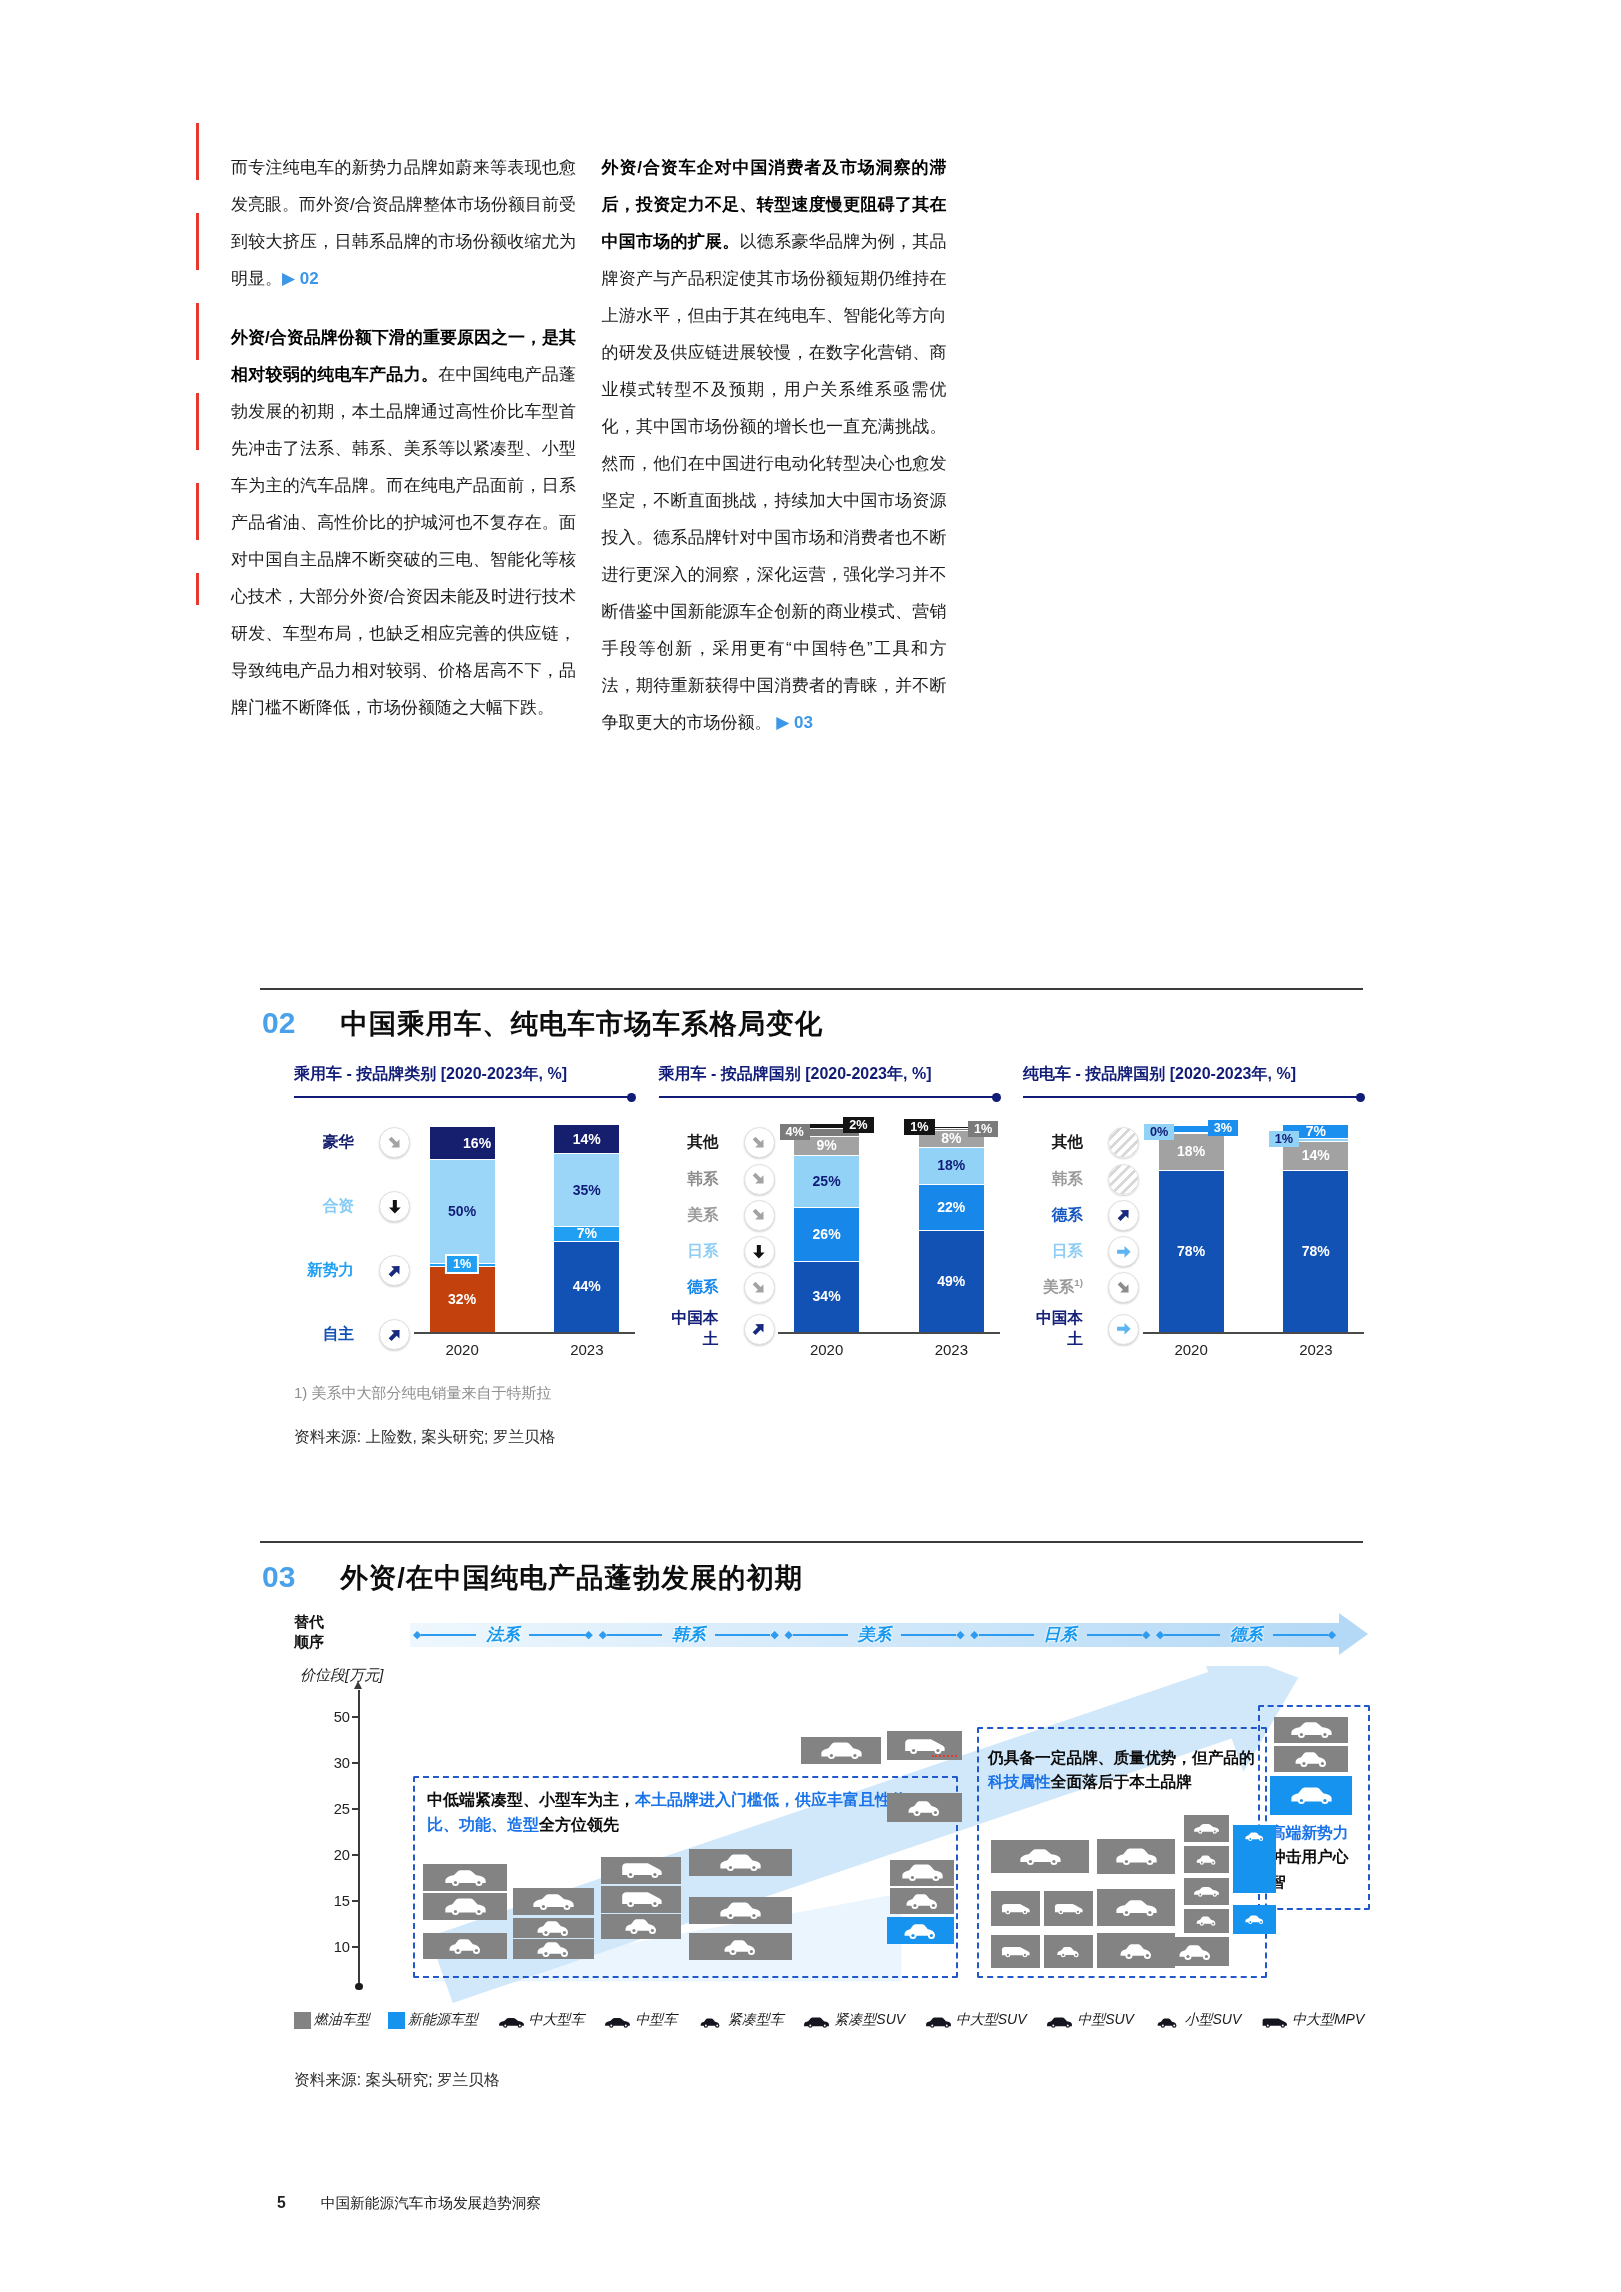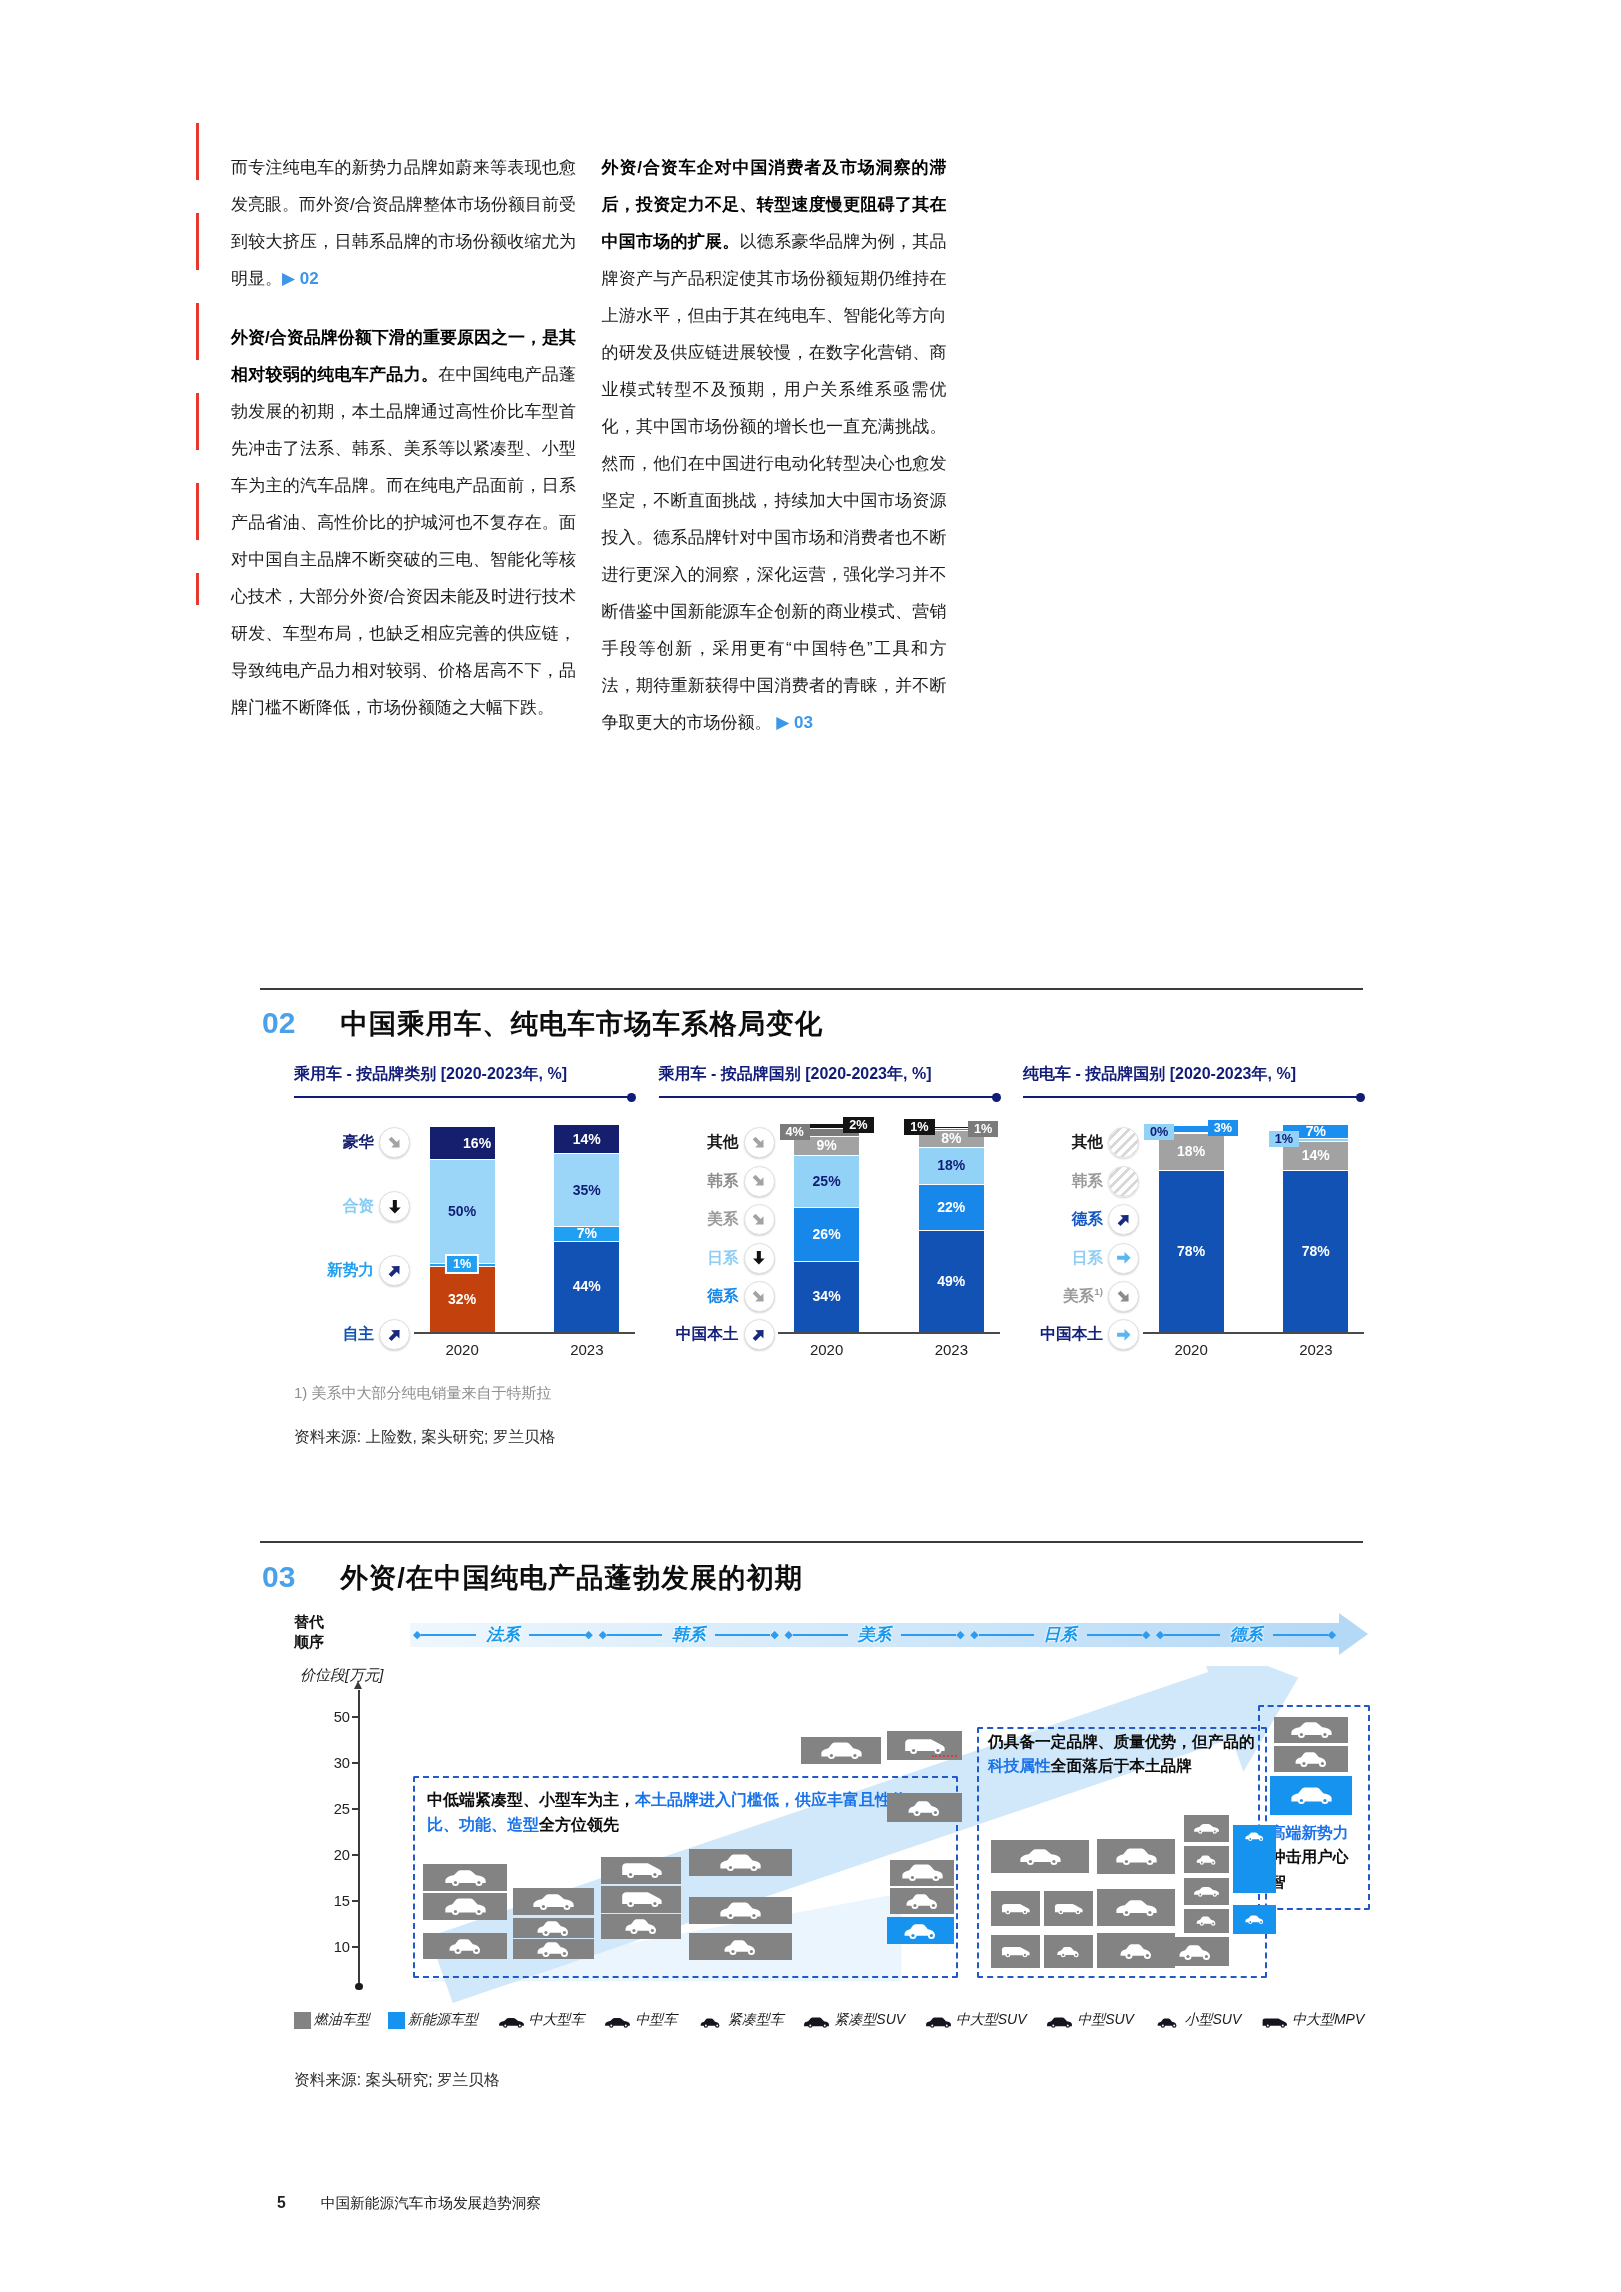--- a/index.html
+++ b/index.html
@@ -25,21 +25,21 @@
   
   .panels{position:absolute;left:294px;top:1064px;width:1070px;display:flex;gap:23.5px;}
   .panel{width:341px;flex:none;}
   .p-sub{position:relative;font-size:16px;font-weight:bold;color:#101c77;
          padding-bottom:11px;border-bottom:2.5px solid #101c77;white-space:nowrap;}
   .p-sub::after{content:"";position:absolute;right:-1px;bottom:-5.9px;width:8.8px;height:8.8px;
          border-radius:50%;background:#101c77;}
   .p-body{display:flex;margin-top:25.5px;}
   .p-legend{width:116px;flex:none;display:flex;flex-direction:column;justify-content:space-between;
          height:223px;padding-top:3.9px;}
-  .leg-item{display:flex;align-items:center;justify-content:flex-end;gap:5px;}
+  .leg-item{display:flex;align-items:center;justify-content:flex-end;gap:25px;}
   .leg-label{font-size:15.7px;font-weight:bold;text-align:right;}
   .leg-label sup{font-size:9.8px;}
   .leg-circle{width:29px;height:29px;border-radius:50%;background:#fff;border:1px solid #e0e0e0;
          box-shadow:0 1px 2px rgba(0,0,0,.18);display:flex;align-items:center;justify-content:center;flex:none;}
   .leg-circle.hatched{background:repeating-linear-gradient(135deg,#d8d8d8 0 2.9px,#ffffff 2.9px 6.9px);}
   .bars-wrap{flex:1;padding-left:3.9px;}
   .bars-row{display:flex;justify-content:space-between;align-items:flex-end;height:208px;
          padding:0 15.7px;border-bottom:2px solid #4a4a4a;}
   .bar{width:65px;display:flex;flex-direction:column-reverse;position:relative;}
   .seg{position:relative;width:100%;box-shadow:inset 0 1px 0 #ffffff;}
@@ -446,21 +446,21 @@
         <div class="ydash" style="top: 235px;"></div>
         <div class="ytick" style="top: 281px;">10</div>
         <div class="ydash" style="top: 281px;"></div>
       </div>
 
     <div class="dash-box" style="left:139px;top:110px;width:541px;height:198px"></div>
     <div class="dash-box" style="left:703px;top:61px;width:286px;height:247px"></div>
     <div class="dash-box" style="left:984px;top:39px;width:108px;height:201px"></div>
 
     <div class="box-text" style="left:153px;top:122px;width:490px"><span>中低端紧凑型、小型车为主，</span><span class="blue-t">本土品牌进入门槛低，供应丰富且性价比、功能、造型</span><span>全方位领先</span></div>
-    <div class="box-text" style="left:714px;top:64px;width:267px;font-size:15.7px"><span>仍具备一定品牌、质量优势，但产品的</span><span class="blue-t">科技属性</span><span>全面落后于本土品牌</span></div>
+    <div class="box-text" style="left:714px;top:80px;width:267px;font-size:15.7px"><span>仍具备一定品牌、质量优势，但产品的</span><span class="blue-t">科技属性</span><span>全面落后于本土品牌</span></div>
     <div class="box-text" style="left:996px;top:155px;width:88px;font-size:15.7px"><span class="blue-t">高端新势力</span><span>冲击用户心智</span></div>
   <div class="tile gray" style="left: 527px; top: 71px; width: 80px; height: 27.4px;">
         <svg width="47" viewBox="0 0 56 26">
           <path d="M4 16c0-3 3.2-4.8 8-5.8l4.4-5.4C17.6 3.6 18.8 3 20.6 3h12.8c1.8 0 3 .6 4.2 1.8l4.8 5.4c6.2 1 9.6 2.8 9.6 5.8v3.6H4z" fill="#ffffff"></path>
           <circle cx="16" cy="18.5" r="4.2" fill="#ffffff"></circle>
           <circle cx="16" cy="18.5" r="1.9" fill="currentColor"></circle>
           <circle cx="44" cy="18.5" r="4.2" fill="#ffffff"></circle>
           <circle cx="44" cy="18.5" r="1.9" fill="currentColor"></circle>
         </svg>
       </div>

